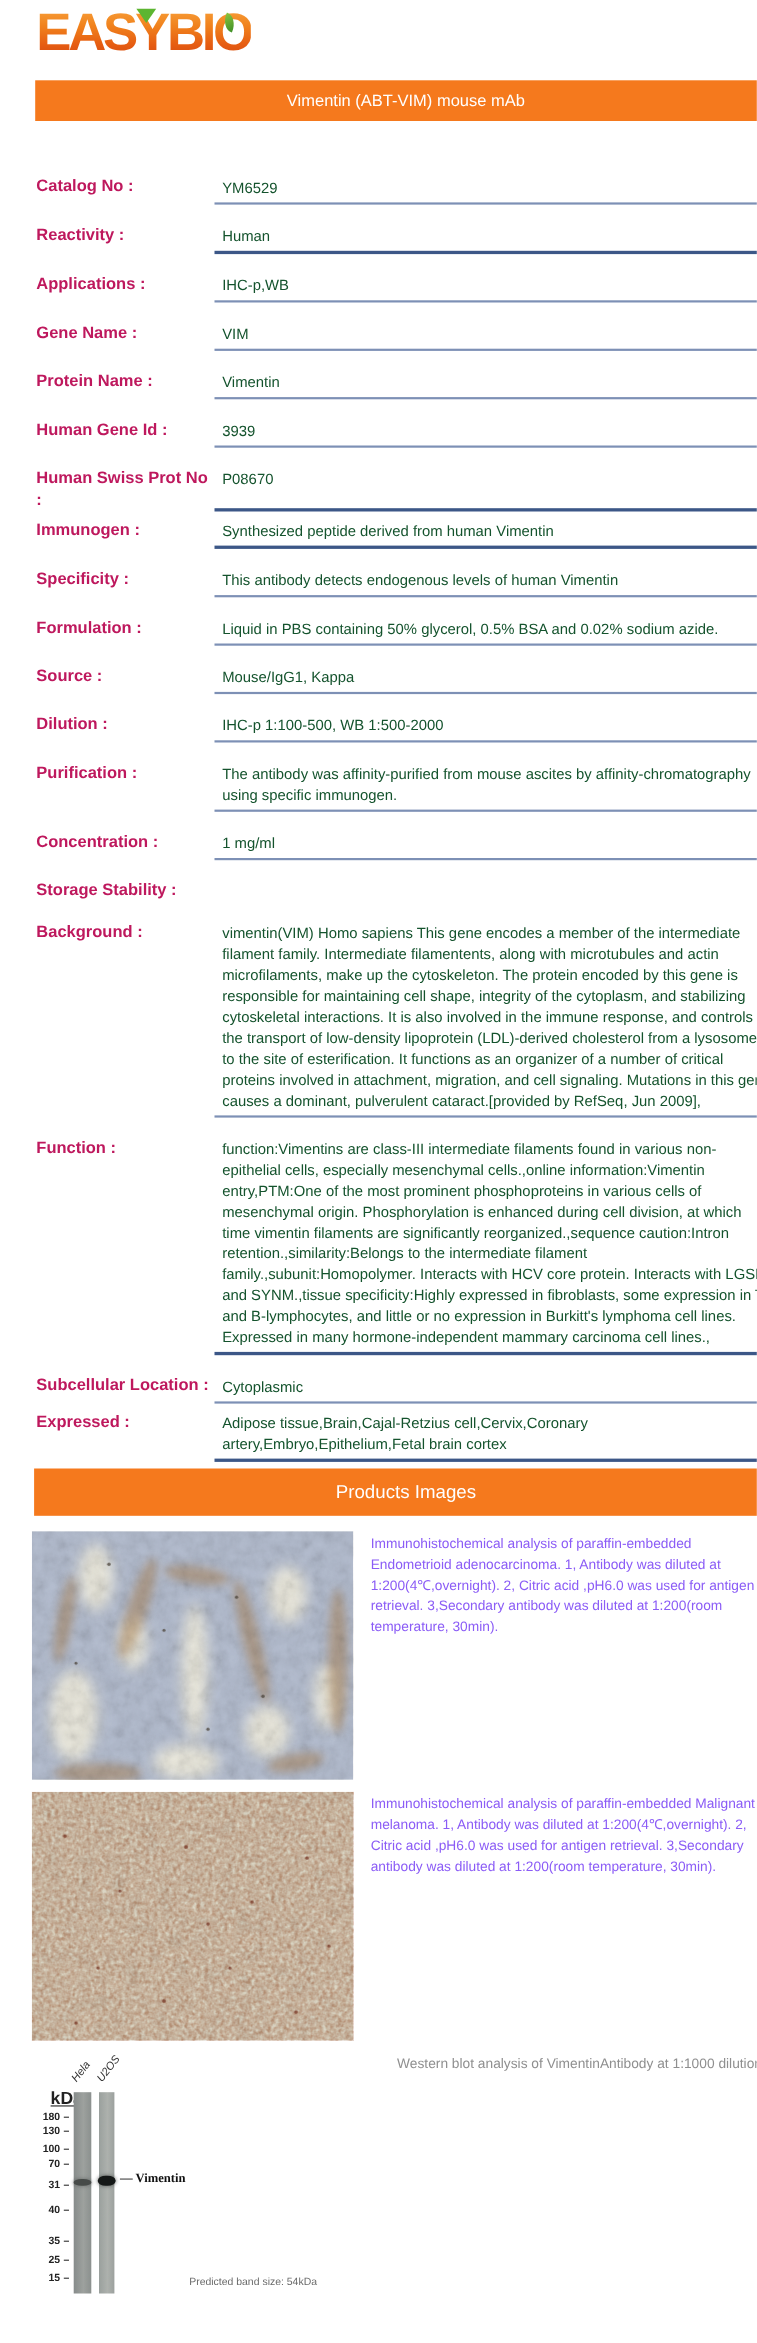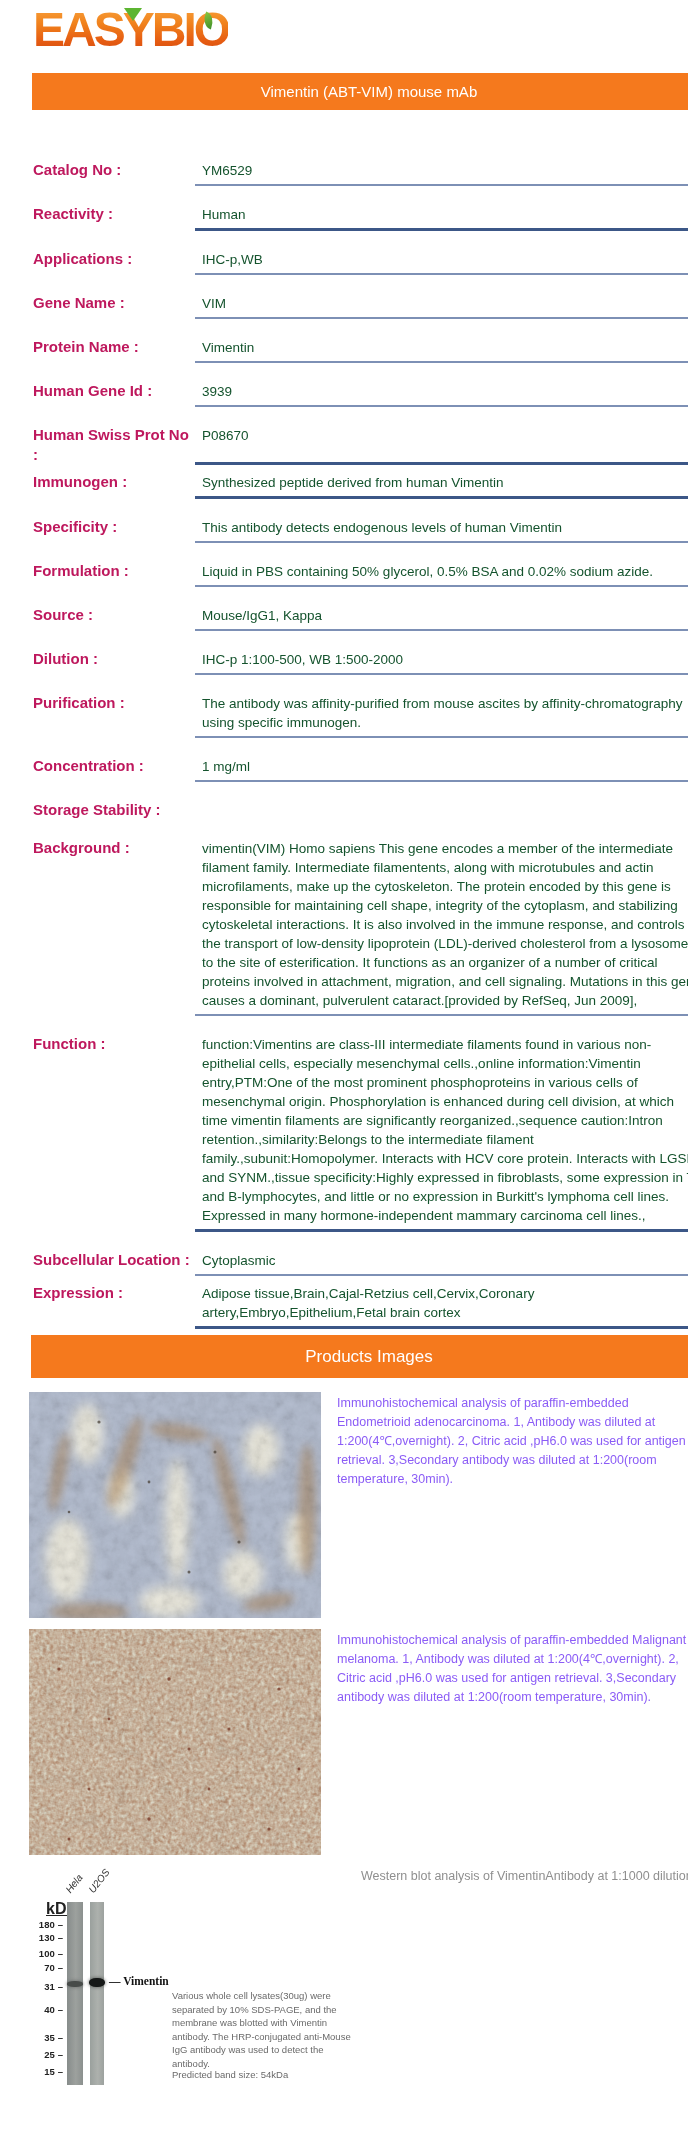--- a/index.html
+++ b/index.html
@@ -142,21 +142,21 @@
     </div>
     <div class="row thick">
       <div class="flabel">Function :</div>
       <div class="fvalue">function:Vimentins are class-III intermediate filaments found in various non-epithelial cells, especially mesenchymal cells.,online information:Vimentin entry,PTM:One of the most prominent phosphoproteins in various cells of mesenchymal origin. Phosphorylation is enhanced during cell division, at which time vimentin filaments are significantly reorganized.,sequence caution:Intron retention.,similarity:Belongs to the intermediate filament family.,subunit:Homopolymer. Interacts with HCV core protein. Interacts with LGSN and SYNM.,tissue specificity:Highly expressed in fibroblasts, some expression in T- and B-lymphocytes, and little or no expression in Burkitt's lymphoma cell lines. Expressed in many hormone-independent mammary carcinoma cell lines.,</div>
     </div>
     <div class="row tight">
       <div class="flabel">Subcellular Location :</div>
       <div class="fvalue">Cytoplasmic</div>
     </div>
     <div class="row thick">
-      <div class="flabel">Expression :</div>
+      <div class="flabel">Expressed :</div>
       <div class="fvalue">Adipose tissue,Brain,Cajal-Retzius cell,Cervix,Coronary artery,Embryo,Epithelium,Fetal brain cortex</div>
     </div>
   </div>
 
   <div class="products">
     <div class="bar pbar">Products Images</div>
 
     <div class="figures">
 
       <div class="figrow">
@@ -255,21 +255,20 @@
           <span class="wb-mark" style="top:191px"><span>25</span><span class="dash">–</span></span>
           <span class="wb-mark" style="top:208px"><span>15</span><span class="dash">–</span></span>
 
           <div class="wb-lane l1"></div>
           <div class="wb-lane l2"></div>
           <div class="wb-band b1"></div>
           <div class="wb-band b2"></div>
 
           <span class="wb-ptr"><span>—</span> <span>Vimentin</span></span>
 
-          <div class="wb-desc">Various whole cell lysates(30ug) were separated by 10% SDS-PAGE, and the membrane was blotted with Vimentin antibody. The HRP-conjugated anti-Mouse IgG antibody was used to detect the antibody.</div>
           <div class="wb-pred">Predicted band size: 54kDa</div>
         </div>
         <div class="wb-cap">Western blot analysis of VimentinAntibody at 1:1000 dilution.</div>
       </div>
 
     </div>
   </div>
 </div>
 
 </body></html>

